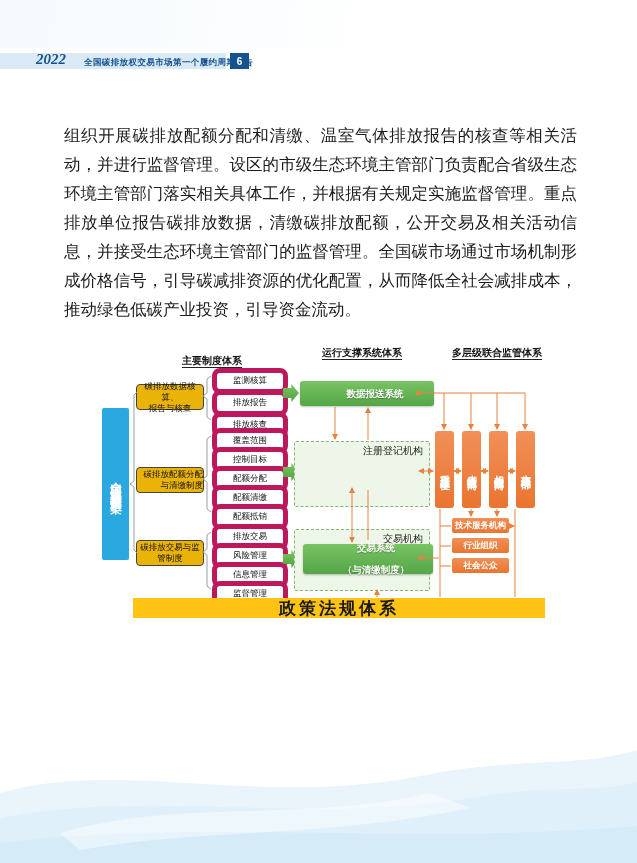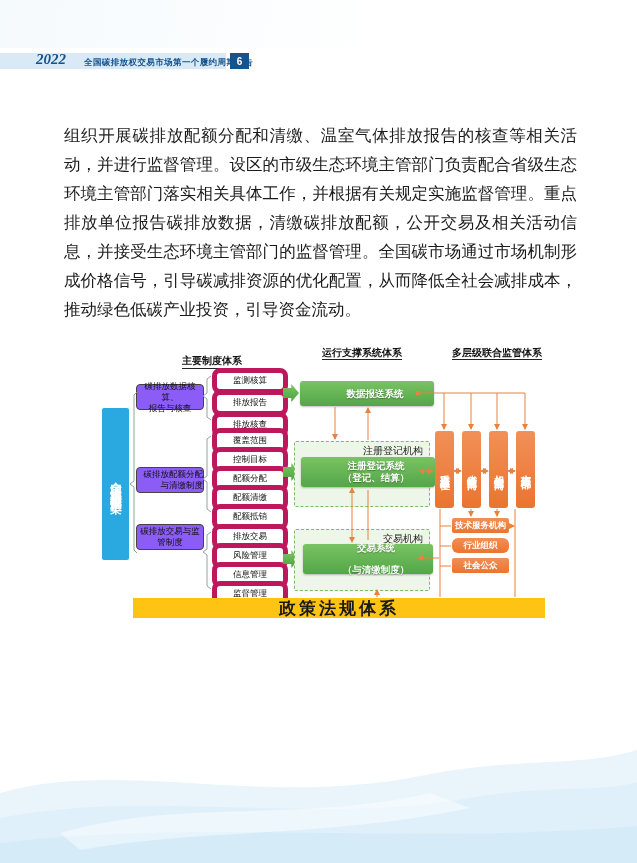--- a/index.html
+++ b/index.html
@@ -14,21 +14,21 @@
             font-size:10px;font-weight:bold;display:flex;align-items:center;justify-content:center;}
   
   .para{position:absolute;left:64px;top:121px;width:513px;font-family:"Liberation Serif",serif;
         font-size:16.5px;line-height:29px;color:#1b1b1b;text-align:justify;}
   
   .colhead{position:absolute;text-align:center;font-size:10px;font-weight:bold;color:#111;}
   .colhead span{border-bottom:1px solid #222;padding-bottom:1px;}
   .vblue{position:absolute;left:102px;top:408px;width:27px;height:152px;background:#2AA9E0;border-radius:2px;
          color:#fff;font-weight:bold;font-size:11.5px;writing-mode:vertical-rl;text-orientation:upright;
          display:flex;align-items:center;justify-content:center;letter-spacing:2px;}
-  .gbox{position:absolute;left:136px;width:66px;height:24px;background:#8b5cf6;border:1px solid #444;
+  .gbox{position:absolute;left:136px;width:66px;height:24px;background:#eab308;border:1px solid #444;
         border-radius:4px;font-size:8.5px;line-height:11px;color:#111;display:flex;flex-direction:column;
         align-items:center;justify-content:center;text-align:center;}
   .sbox{position:absolute;left:212px;width:66px;height:16px;background:#fff;border:5px solid #be185d;
         border-radius:8px;font-size:8.5px;color:#111;display:flex;align-items:center;justify-content:center;}
   .garr{position:absolute;left:283px;width:16px;height:18px;background:linear-gradient(180deg,#7CC75F,#4EA143);
         clip-path:polygon(0 22%,52% 22%,52% 0,100% 50%,52% 100%,52% 78%,0 78%);}
   .gsys{position:absolute;background:linear-gradient(180deg,#79C363,#54A647);border-radius:3px;color:#fff;
         font-weight:bold;font-size:9.5px;line-height:12px;display:flex;flex-direction:column;align-items:center;
         justify-content:center;text-align:left;text-shadow:0 1px 1px rgba(0,0,0,.3);box-shadow:0 1px 2px rgba(0,0,0,.25);padding-left:16px;}
   .dashc{position:absolute;left:294px;width:134px;background:#EDF6E8;border:1px dashed #7FB96B;border-radius:2px;}
@@ -54,41 +54,41 @@
 
   <div class="topband"></div>
 
   <div class="hdr-bar"></div>
   <div class="hdr-year">2022</div>
   <div class="hdr-title">全国碳排放权交易市场第一个履约周期报告</div>
   <div class="hdr-page">6</div>
 
   <div class="para">组织开展碳排放配额分配和清缴、温室气体排放报告的核查等相关活动，并进行监督管理。设区的市级生态环境主管部门负责配合省级生态环境主管部门落实相关具体工作，并根据有关规定实施监督管理。重点排放单位报告碳排放数据，清缴碳排放配额，公开交易及相关活动信息，并接受生态环境主管部门的监督管理。全国碳市场通过市场机制形成价格信号，引导碳减排资源的优化配置，从而降低全社会减排成本，推动绿色低碳产业投资，引导资金流动。</div>
 
-  <div class="colhead" style="left:160px;top:354px;width:104px;font-family:Liberation Mono, monospace;">
+  <div class="colhead" style="left:160px;top:354px;width:104px;">
     <span>主要制度体系</span>
   </div>
   <div class="colhead" style="left:308px;top:346px;width:108px;">
     <span>运行支撑系统体系</span>
   </div>
   <div class="colhead" style="left:440px;top:346px;width:114px;">
     <span>多层级联合监管体系</span>
   </div>
 
   <div class="vblue">全国碳市场运行机制框架</div>
 
   <div class="gbox" style="top:384px;">
     <span>碳排放数据核算、</span>
     <span>报告与核查</span>
   </div>
   <div class="gbox" style="top:467px;align-items:flex-end;">
     <span>碳排放配额分配</span>
     <span>与清缴制度</span>
   </div>
-  <div class="gbox" style="top:524px;">
+  <div class="gbox" style="top:540px;">
     <span>碳排放交易与监</span>
     <span>管制度</span>
   </div>
 
   <div class="sbox" style="top:368px;">监测核算</div>
   <div class="sbox" style="top:390px;">排放报告</div>
   <div class="sbox" style="top:412px;">排放核查</div>
   <div class="sbox" style="top:428px;">覆盖范围</div>
   <div class="sbox" style="top:447px;">控制目标</div>
   <div class="sbox" style="top:466px;">配额分配</div>
@@ -101,40 +101,36 @@
 
   <div class="garr" style="top:384px;"></div>
   <div class="garr" style="top:463px;"></div>
   <div class="garr" style="top:550px;"></div>
 
   <div class="gsys" style="left:300px;top:381px;width:118px;height:25px;">数据报送系统</div>
 
   <div class="dashc" style="top:441px;height:64px;">
     <div class="dlabel">注册登记机构</div>
   </div>
-  <div class="gsys" style="left:301px;top:457px;width:118px;height:30px;">
-    <span>注册登记系统</span>
-    <span>（登记、结算）</span>
-  </div>
 
   <div class="dashc" style="top:529px;height:60px;">
     <div class="dlabel">交易机构</div>
   </div>
   <div class="gsys" style="left:303px;top:544px;width:114px;height:30px;gap:10px;">
     <span>交易系统</span>
     <span>（与清缴制度）</span>
   </div>
 
   <div class="ovbox" style="left:435px;">重点排放单位</div>
   <div class="ovbox" style="left:462px;">省级主管部门</div>
   <div class="ovbox" style="left:489px;">相关主管部门</div>
   <div class="ovbox" style="left:516px;">生态环境部</div>
 
   <div class="ohbox" style="top:518px;">技术服务机构</div>
-  <div class="ohbox" style="top:538px;border-radius:6px;">行业组织</div>
+  <div class="ohbox" style="top:538px;">行业组织</div>
   <div class="ohbox" style="top:558px;">社会公众</div>
 
   <div class="ybar">政策法规体系</div>
 
 
   <svg class="overlay" width="637" height="863" viewBox="0 0 637 863">
     <defs>
       <marker id="ah" markerWidth="6" markerHeight="6" refX="5" refY="3" orient="auto-start-reverse">
         <path d="M0,0 L6,3 L0,6 Z" fill="#E8823F"></path>
       </marker>

